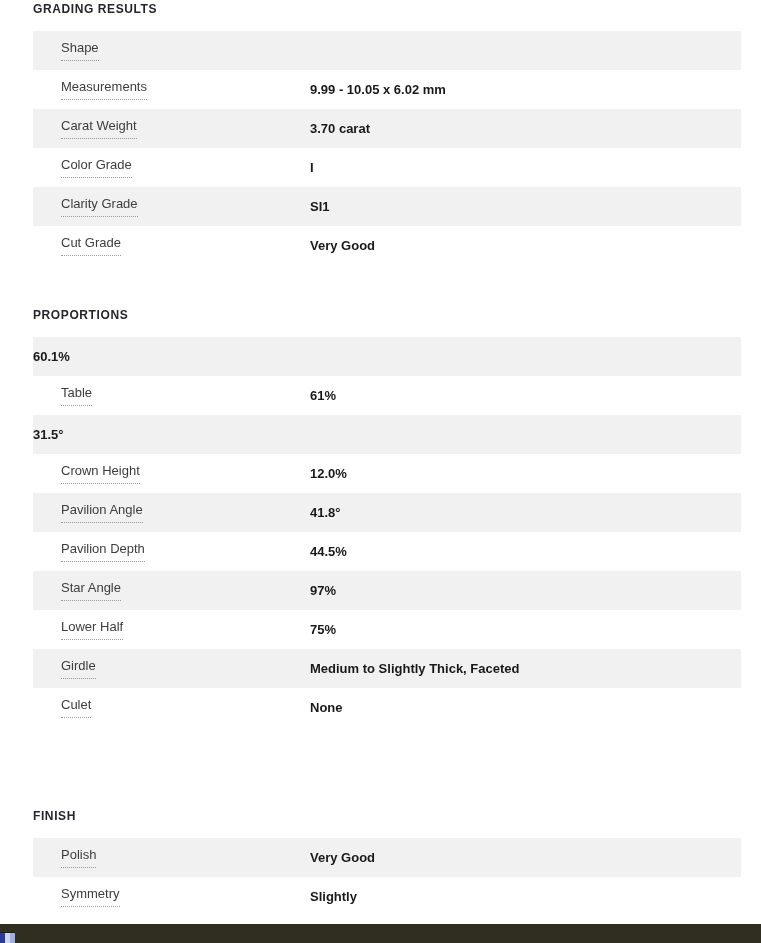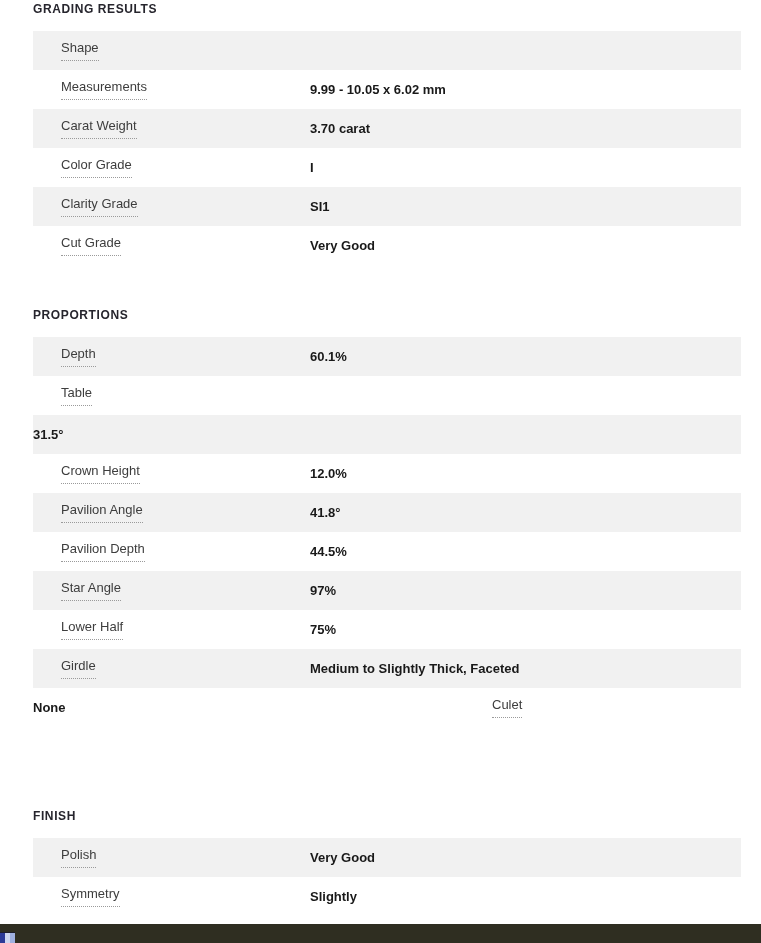--- a/index.html
+++ b/index.html
@@ -140,32 +140,32 @@
       <span class="value">Very Good</span>
     </div>
   </div>
 </div>
   </section>
 
   <section class="report-section s1">
     <h2 class="section-title">PROPORTIONS</h2>
     <div class="rows">
   <div class="row">
-    <div class="cell label-cell">
-      <span class="label">Depth</span>
-    </div>
     <div class="cell value-cell">
       <span class="value">60.1%</span>
     </div>
   </div>
 
   <div class="row">
     <div class="cell label-cell">
       <span class="label">Table</span>
     </div>
+    <div class="cell value-cell">
+      <span class="value">61%</span>
+    </div>
   </div>
 
   <div class="row">
     <div class="cell value-cell">
       <span class="value">31.5°</span>
     </div>
   </div>
 
   <div class="row">
     <div class="cell label-cell">
@@ -215,25 +215,25 @@
   <div class="row">
     <div class="cell label-cell">
       <span class="label">Girdle</span>
     </div>
     <div class="cell value-cell">
       <span class="value">Medium to Slightly Thick, Faceted</span>
     </div>
   </div>
 
   <div class="row">
+    <div class="cell label-cell">
+      <span class="label">Culet</span>
+    </div>
     <div class="cell value-cell">
       <span class="value">None</span>
-    </div>
-    <div class="cell label-cell">
-      <span class="label">Culet</span>
     </div>
   </div>
 </div>
   </section>
 
   <section class="report-section s2">
     <h2 class="section-title">FINISH</h2>
     <div class="rows">
   <div class="row">
     <div class="cell label-cell">

